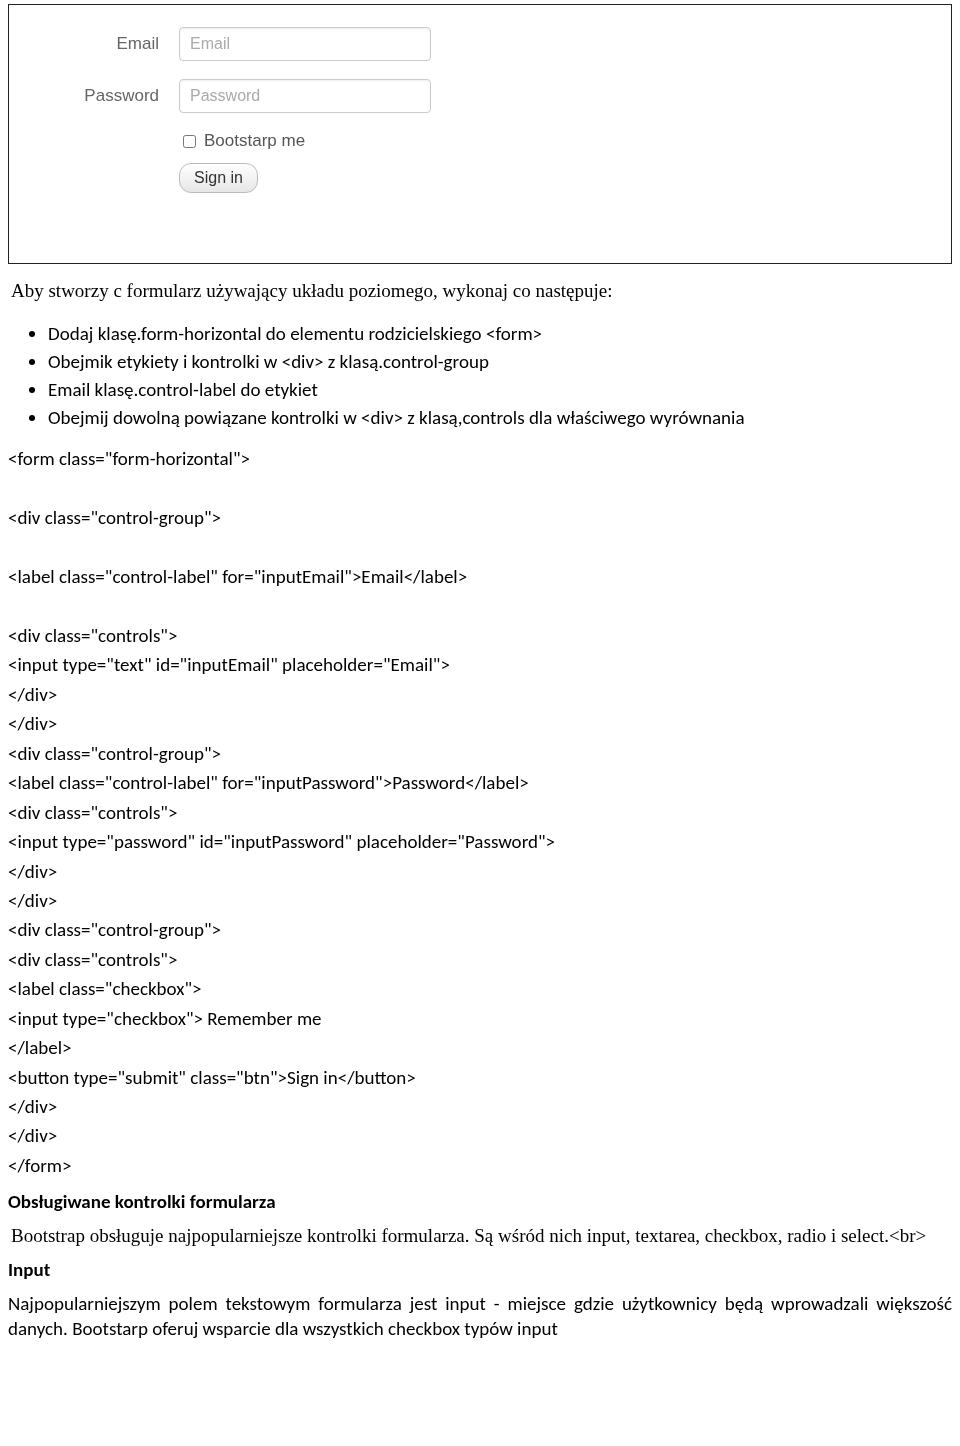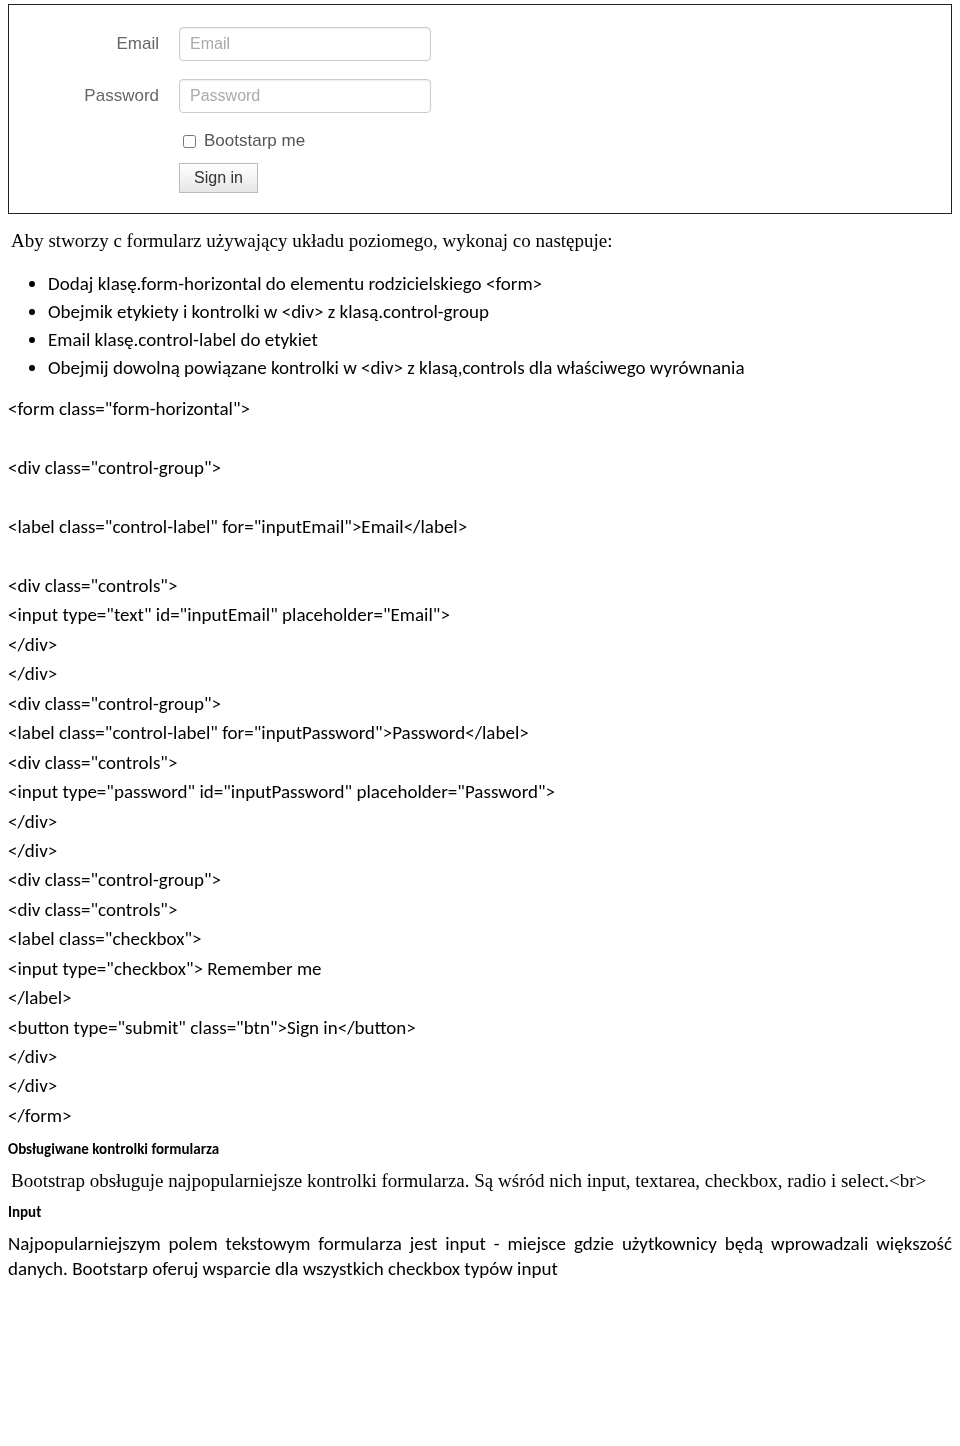--- a/index.html
+++ b/index.html
@@ -8,21 +8,21 @@
     font-family: Calibri, Arial, sans-serif;
     font-size: 19px;
     color: #000;
     width: 960px;
     background: #fff;
   }
   .form-image-box {
     border: 1.5px solid #222;
     margin: 4px 8px 14px 8px;
     padding: 22px 70px 20px 45px;
-    height: 210px;
+    height: 260px;
     box-sizing: border-box;
   }
   .control-group {
     display: flex;
     align-items: center;
     margin-bottom: 18px;
   }
   .control-label {
     width: 105px;
     text-align: right;
@@ -54,21 +54,21 @@
     align-items: center;
     margin-bottom: 12px;
   }
   .checkbox-label input { margin-right: 8px; }
   .btn-signin {
     font-family: "Helvetica Neue", Helvetica, Arial, sans-serif;
     font-size: 16px;
     color: #333;
     padding: 5px 14px;
     border: 1px solid #bbb;
-    border-radius: 0;
+    border-radius: 12px;
     background: linear-gradient(#fff,#e6e6e6);
     cursor: pointer;
   }
   .body-text {
     margin: 0 8px;
   }
   .para {
     margin: 10px 0 10px 3px;
     line-height: 1.32;
     font-family: Liberation Serif, serif;
@@ -85,21 +85,21 @@
   .code-block {
     margin: 6px 0 4px 0;
     font-family: Calibri, Arial, sans-serif;
     line-height: 1.55;
     white-space: pre;
     font-size: 19px;
   }
   .h-bold {
     font-weight: bold;
     margin: 10px 0 10px 0;
-    font-size: 15px;
+    font-size: 19px;
   }
   .para-j {
     text-align: justify;
     margin: 10px 0 0 0;
     line-height: 1.32;
   }
 </style>
 </head>
 <body>
 

